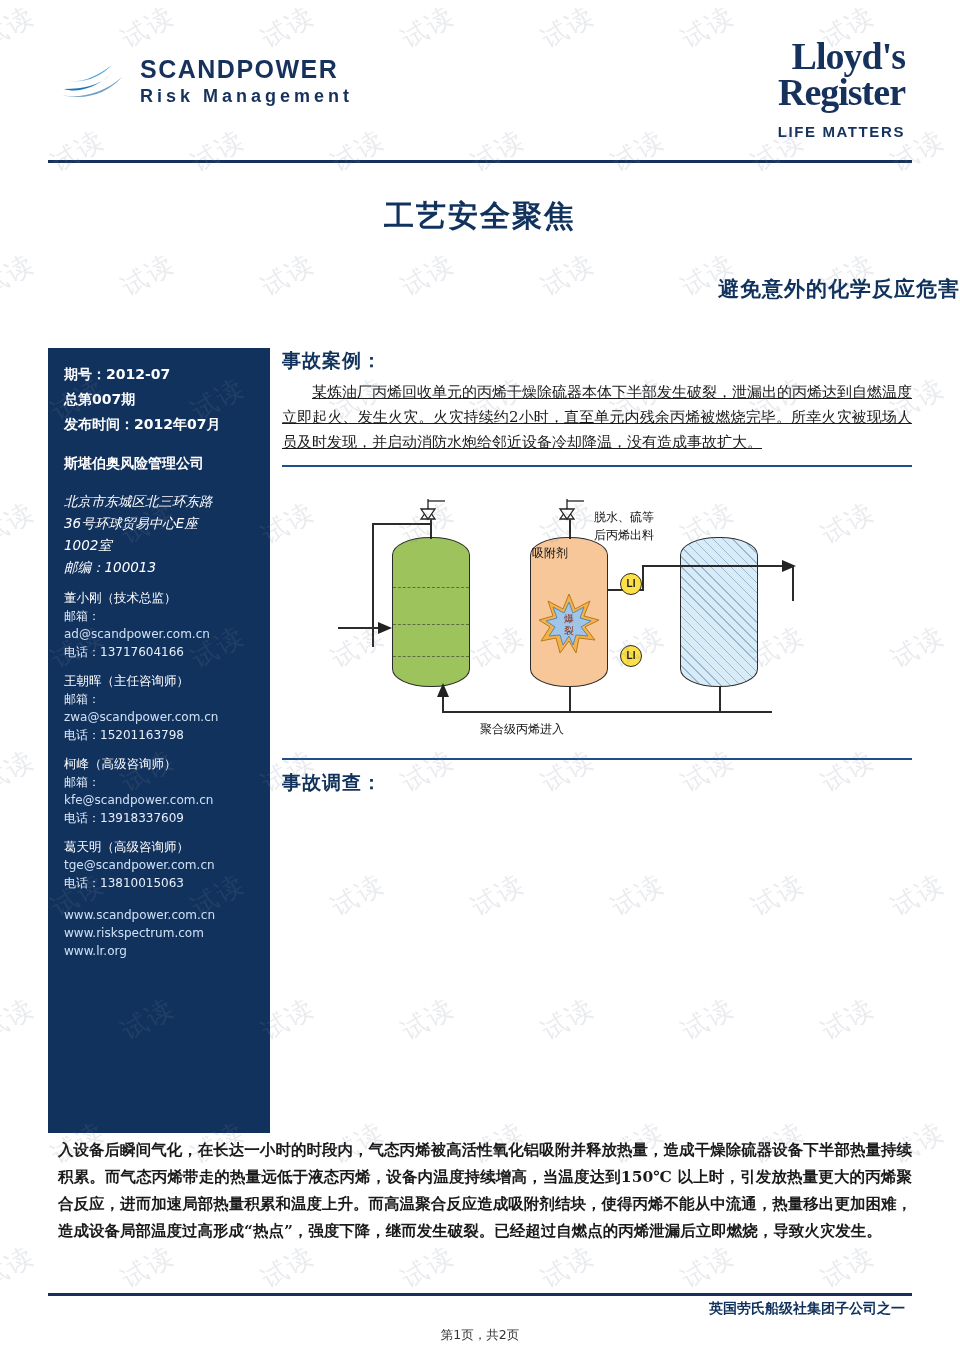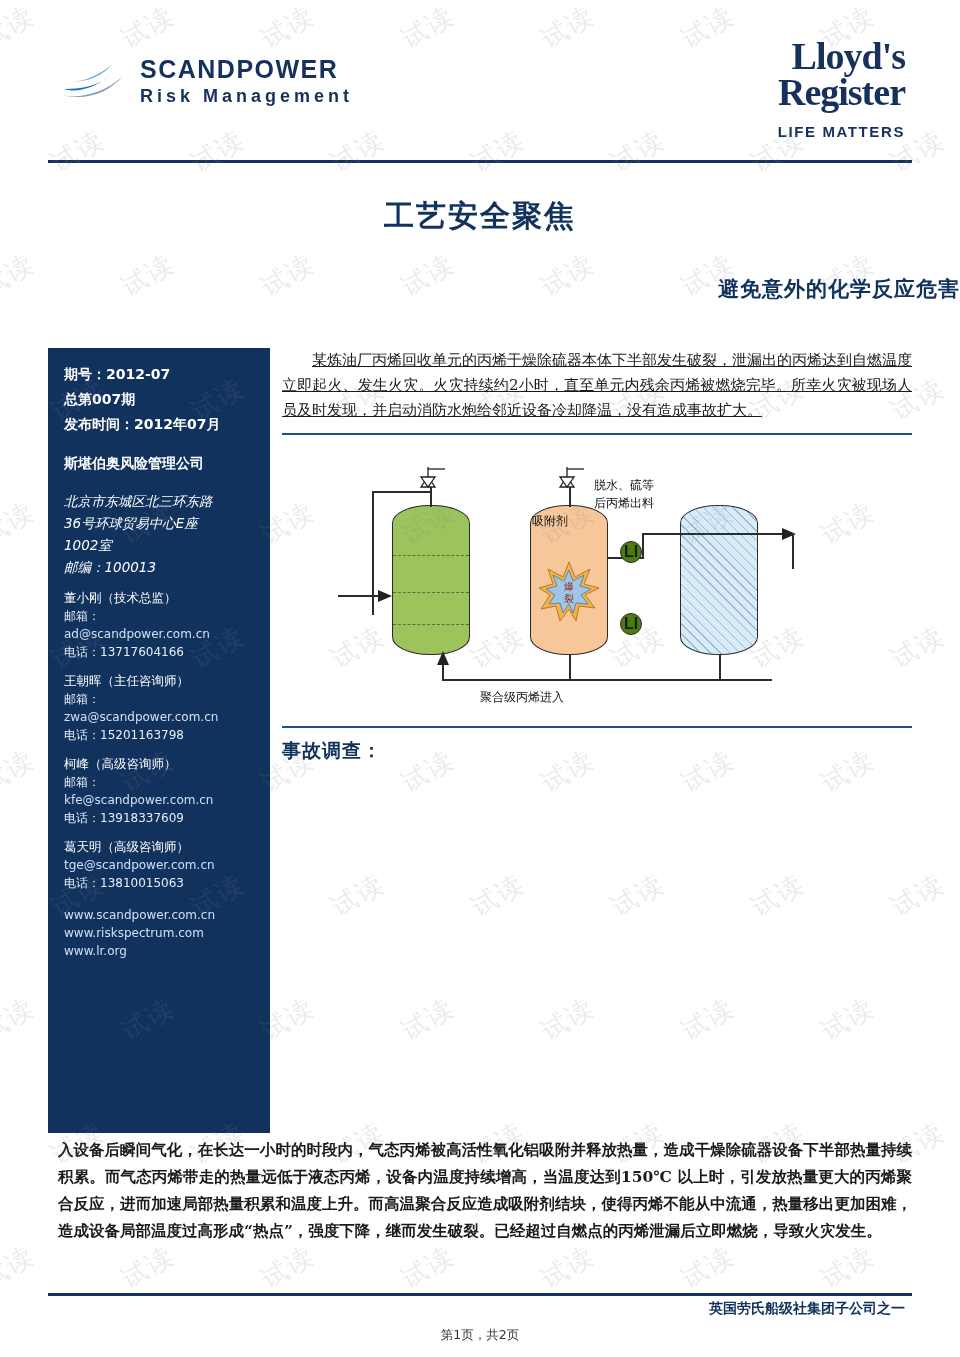--- a/index.html
+++ b/index.html
@@ -119,22 +119,22 @@
   .hatch {
     position:absolute; inset:0;
     background:repeating-linear-gradient(45deg, rgba(80,120,170,.45) 0 1px, transparent 1px 7px);
   }
   .dash {
     position:absolute; left:0; width:100%; height:0; border-top:1px dashed #5c6b44;
   }
   .pipe { position:absolute; background:#2b2b2b; }
   .li-badge {
     position:absolute; width:22px;height:22px; border-radius:50%;
-    background:#4d7c0f; border:1.3px solid #2b2b2b;
-    font-size:16px; font-weight:bold; text-align:center; line-height:20px;
+    background:#fde047; border:1.3px solid #2b2b2b;
+    font-size:10px; font-weight:bold; text-align:center; line-height:20px;
     font-family:"Liberation Sans", sans-serif;
   }
   .burst {
     position:absolute; left:256px; top:118px; width:62px; height:62px;
   }
   .dlabel {
     position:absolute; font-family:"DejaVu Sans", sans-serif; font-size:12px; color:#111;
     white-space:nowrap;
   }
   
@@ -218,20 +218,21 @@
   <div class="sb-link">tge@scandpower.com.cn</div>
   <div class="sb-small">电话：13810015063</div>
 
   <div class="sb-gap"></div>
   <div class="sb-link">www.scandpower.com.cn</div>
   <div class="sb-link">www.riskspectrum.com</div>
   <div class="sb-link">www.lr.org</div>
 </div>
 
 <div class="main">
+  <div class="sec-h">事故案例：</div>
   <p class="body-p">某炼油厂丙烯回收单元的丙烯干燥除硫器本体下半部发生破裂，泄漏出的丙烯达到自燃温度立即起火、发生火灾。火灾持续约2小时，直至单元内残余丙烯被燃烧完毕。所幸火灾被现场人员及时发现，并启动消防水炮给邻近设备冷却降温，没有造成事故扩大。</p>
 
   <div class="hr-blue"></div>
 
   <div class="diagram">
 
     <div class="vessel-green">
       <div class="dash" style="top:33%"></div>
       <div class="dash" style="top:58%"></div>
       <div class="dash" style="top:80%"></div>

